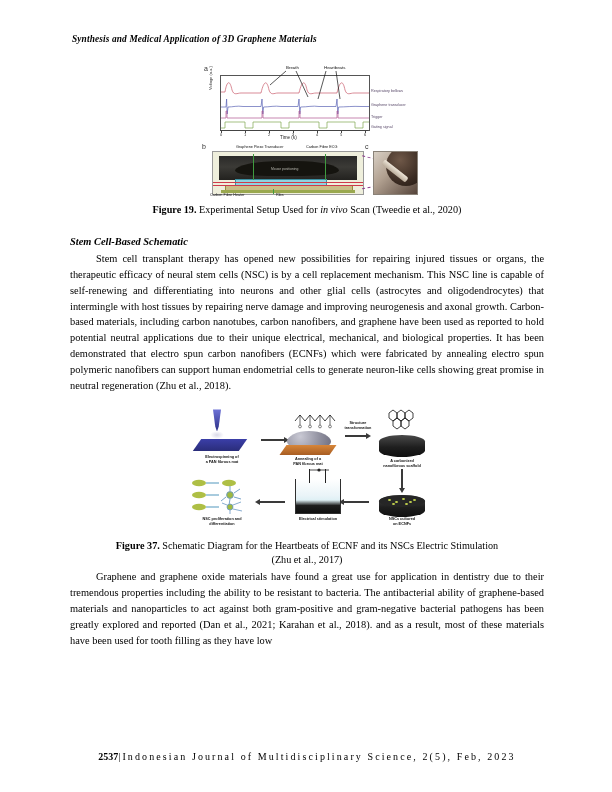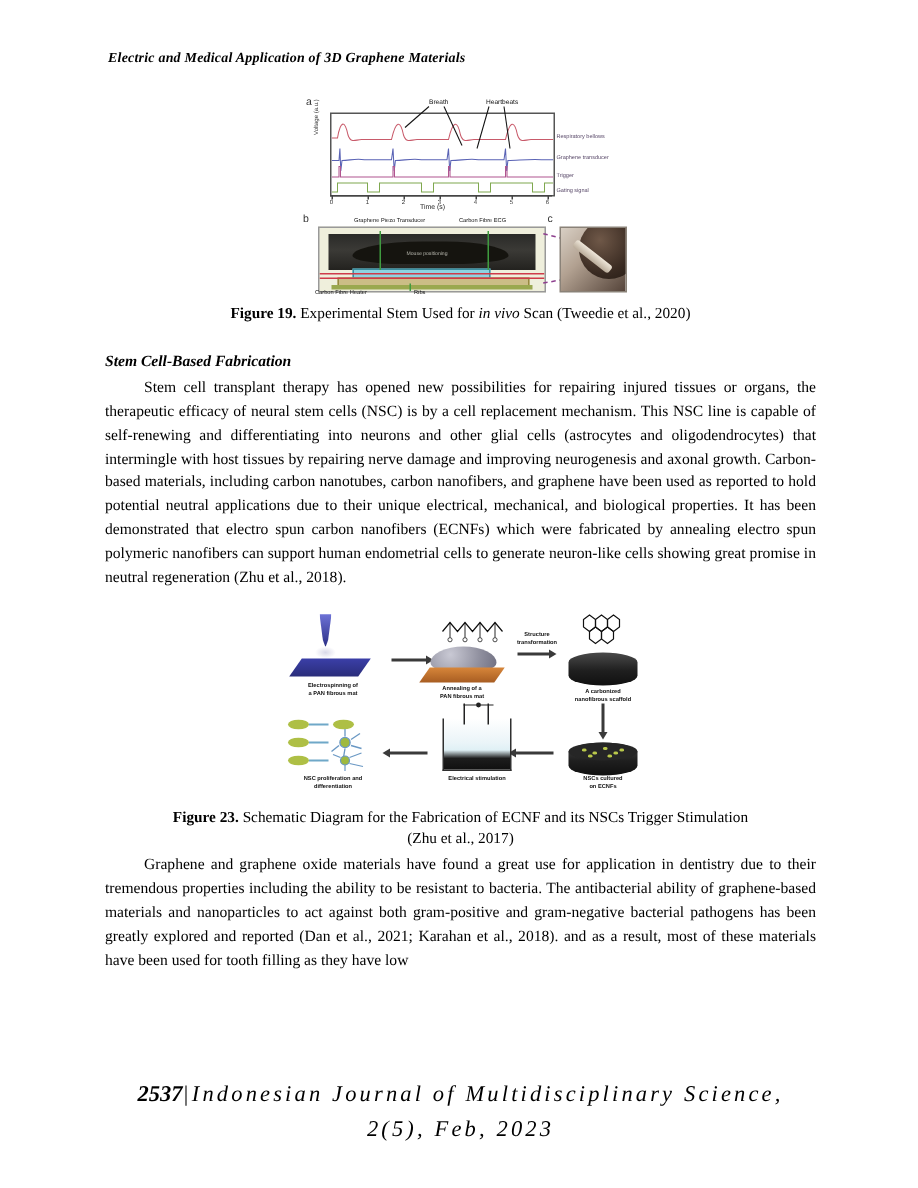--- a/index.html
+++ b/index.html
@@ -364,38 +364,37 @@
     width: 1.4px; height: 14px;
     background: #222;
   }
 
   
   .footer {
     position: absolute;
     left: 70px; right: 68px;
     bottom: 28px;
     text-align: center;
-    font-size: 15px;
+    font-size: 10px;
     line-height: 1.5;
-    font-style: italic;
   }
   .footer .pno {
     font-weight: bold;
     letter-spacing: 0;
   }
   .footer .jrn {
     letter-spacing: 2.1px;
   }
 </style>
 </head>
 <body>
 
 <div class="page">
 
-  <div class="running-head">Electric and Medical Application of 3D Graphene Materials</div>
+  <div class="running-head">Synthesis and Medical Application of 3D Graphene Materials</div>
 
   <div class="fig22-wrap">
     <div class="fig22">
 
       <div class="f22-panel-a">
         <div class="f22-label f22-a-letter">a</div>
 
         <div class="f22-ylabel">Voltage (a.u.)</div>
 
         <div class="f22-plotbox">
@@ -474,24 +473,24 @@
 
       <div class="f22-panel-c">
         <div class="f22-c-ring"></div>
         <div class="f22-c-probe"></div>
       </div>
 
     </div>
   </div>
 
   <div class="caption">
-    <b>Figure 19.</b><span> Experimental Stem Used for </span><i>in vivo</i><span> Scan (Tweedie et al., 2020)</span>
+    <b>Figure 19.</b><span> Experimental Setup Used for </span><i>in vivo</i><span> Scan (Tweedie et al., 2020)</span>
   </div>
 
-  <h2 class="sec">Stem Cell-Based Fabrication</h2>
+  <h2 class="sec">Stem Cell-Based Schematic</h2>
   <p class="body">Stem cell transplant therapy has opened new possibilities for repairing injured tissues or organs, the therapeutic efficacy of neural stem cells (NSC) is by a cell replacement mechanism. This NSC line is capable of self-renewing and differentiating into neurons and other glial cells (astrocytes and oligodendrocytes) that intermingle with host tissues by repairing nerve damage and improving neurogenesis and axonal growth. Carbon-based materials, including carbon nanotubes, carbon nanofibers, and graphene have been used as reported to hold potential neutral applications due to their unique electrical, mechanical, and biological properties. It has been demonstrated that electro spun carbon nanofibers (ECNFs) which were fabricated by annealing electro spun polymeric nanofibers can support human endometrial cells to generate neuron-like cells showing great promise in neutral regeneration (Zhu et al., 2018).</p>
 
   <div class="fig23-wrap">
     <div class="fig23">
 
       <div class="f23-nozzle" style="left:30px; top:2px"></div>
       <div class="f23-spray" style="left:27px; top:24px"></div>
       <div class="f23-plate" style="left:14px; top:32px"></div>
       <div class="f23-lab" style="left:4px; top:48px; width:70px">Electrospinning of
 a PAN fibrous mat</div>
@@ -588,21 +587,21 @@
           </g>
         </g>
       </svg>
       <div class="f23-lab" style="left:6px; top:110px; width:66px">NSC proliferation and
 differentiation</div>
 
     </div>
   </div>
 
   <div class="caption">
-    <b>Figure 23.</b><span> Schematic Diagram for the Fabrication of ECNF and its NSCs Trigger Stimulation</span><br>
+    <b>Figure 37.</b><span> Schematic Diagram for the Heartbeats of ECNF and its NSCs Electric Stimulation</span><br>
     <span>(Zhu et al., 2017)</span>
   </div>
 
   <p class="body">Graphene and graphene oxide materials have found a great use for application in dentistry due to their tremendous properties including the ability to be resistant to bacteria. The antibacterial ability of graphene-based materials and nanoparticles to act against both gram-positive and gram-negative bacterial pathogens has been greatly explored and reported (Dan et al., 2021; Karahan et al., 2018). and as a result, most of these materials have been used for tooth filling as they have low</p>
 
   <div class="footer">
     <span class="pno">2537</span><span class="jrn">|</span><span class="jrn">Indonesian Journal of Multidisciplinary Science, 2(5), Feb, 2023</span>
   </div>
 
 </div>

